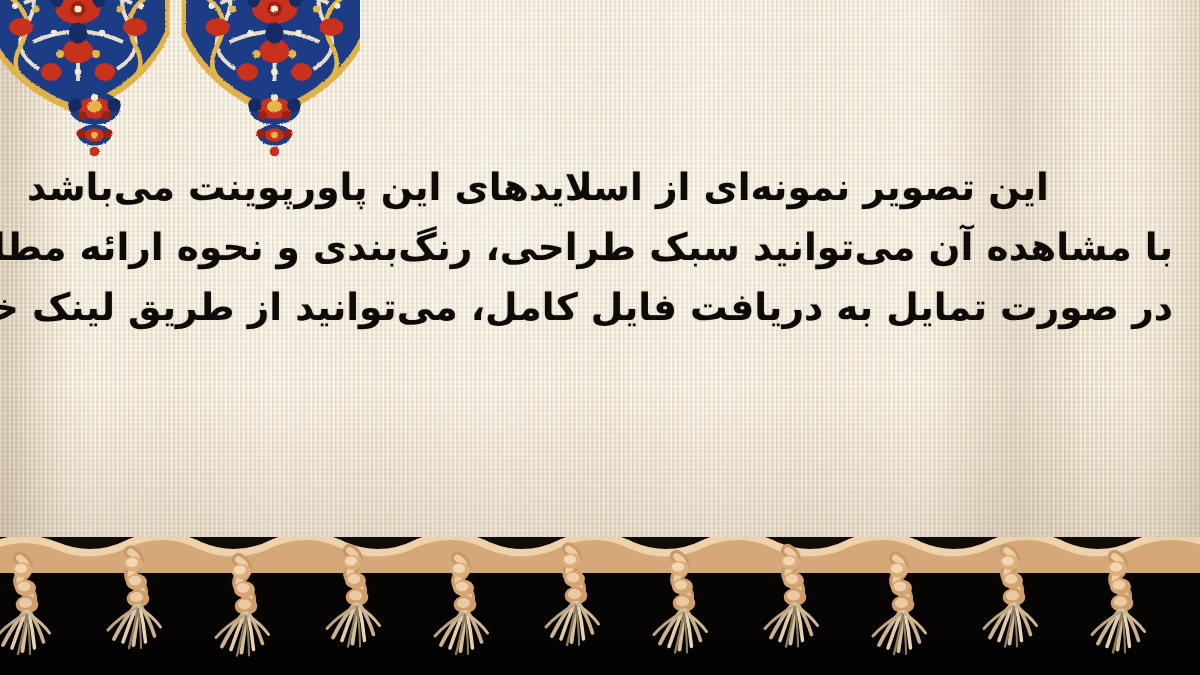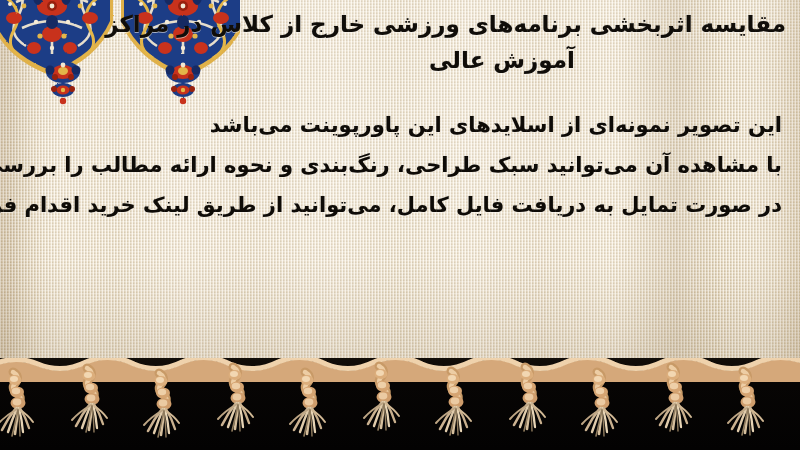--- a/index.html
+++ b/index.html
@@ -148,23 +148,23 @@
     letter-spacing: 0px;
     text-shadow: 0 1px 0 rgba(255,250,240,0.55), 0 0 1px rgba(0,0,0,0.35);
   }
   .title-line { display: block; white-space: nowrap; }
 
   .body-block {
     position: absolute;
     top: 105px;
     right: 18px;
     width: 764px;
-    text-align: right;
+    text-align: left;
     color: #0e0b07;
-    font-size: 21px;
+    font-size: 25px;
     font-weight: bold;
     line-height: 40px;
     text-shadow: 0 1px 0 rgba(255,250,240,0.50), 0 0 1px rgba(0,0,0,0.30);
   }
   .body-line { display: block; white-space: nowrap; }
 </style>
 </head>
 <body>
 
 <div id="slide">
@@ -360,24 +360,20 @@
           <circle cx="183" cy="90" r="2.2" fill="#e3b648"></circle>
           <circle cx="174" cy="89" r="3" fill="#98200f"></circle>
           <circle cx="192" cy="89" r="3" fill="#98200f"></circle>
           <circle cx="183" cy="101" r="3.2" fill="#c8301e"></circle>
         </g>
 
       </g>
     </svg>
   </div>
 
-  <div class="title-block">
-    <span class="title-line">مقایسه اثربخشی برنامه‌های ورزشی خارج از کلاس در مراکز</span>
-    <span class="title-line">آموزش عالی</span>
-  </div>
 
   <div class="body-block">
     <span class="body-line">این تصویر نمونه‌ای از اسلایدهای این پاورپوینت می‌باشد</span>
     <span class="body-line">با مشاهده آن می‌توانید سبک طراحی، رنگ‌بندی و نحوه ارائه مطالب را بررسی نمایید</span>
     <span class="body-line">در صورت تمایل به دریافت فایل کامل، می‌توانید از طریق لینک خرید اقدام فرمایید</span>
   </div>
 
   <div class="fringe-band">
     <svg class="selvedge" viewBox="0 0 820 34" xmlns="http://www.w3.org/2000/svg" preserveAspectRatio="none">
       <path d="M 0 20 Q 24 8 48 18 Q 72 28 96 16 Q 120 6 144 18 Q 168 28 192 16

